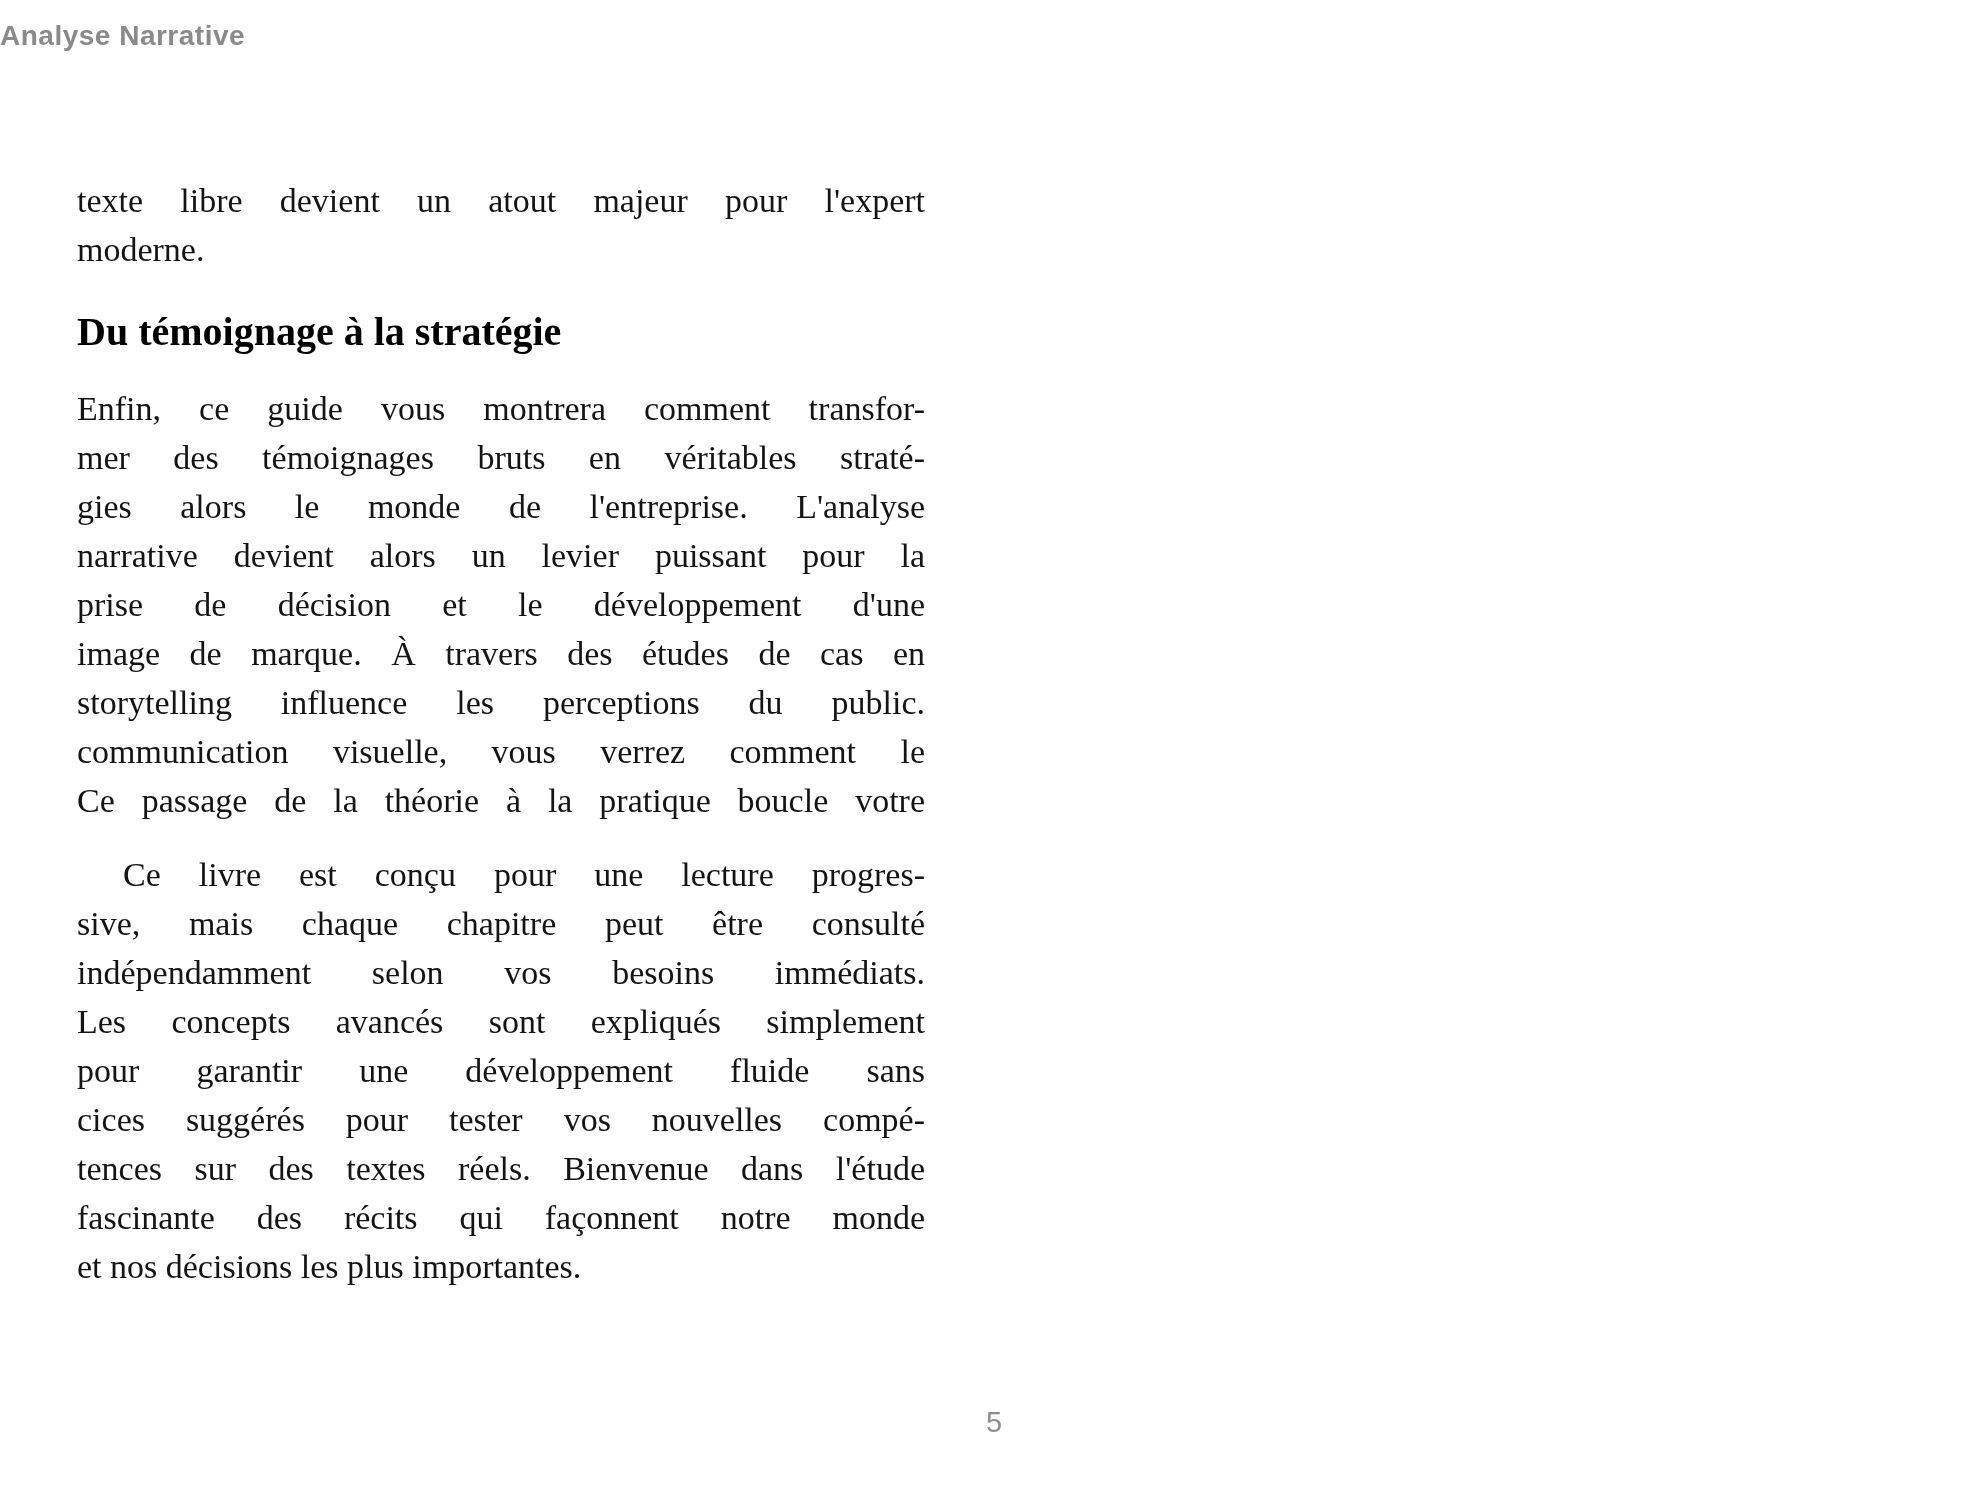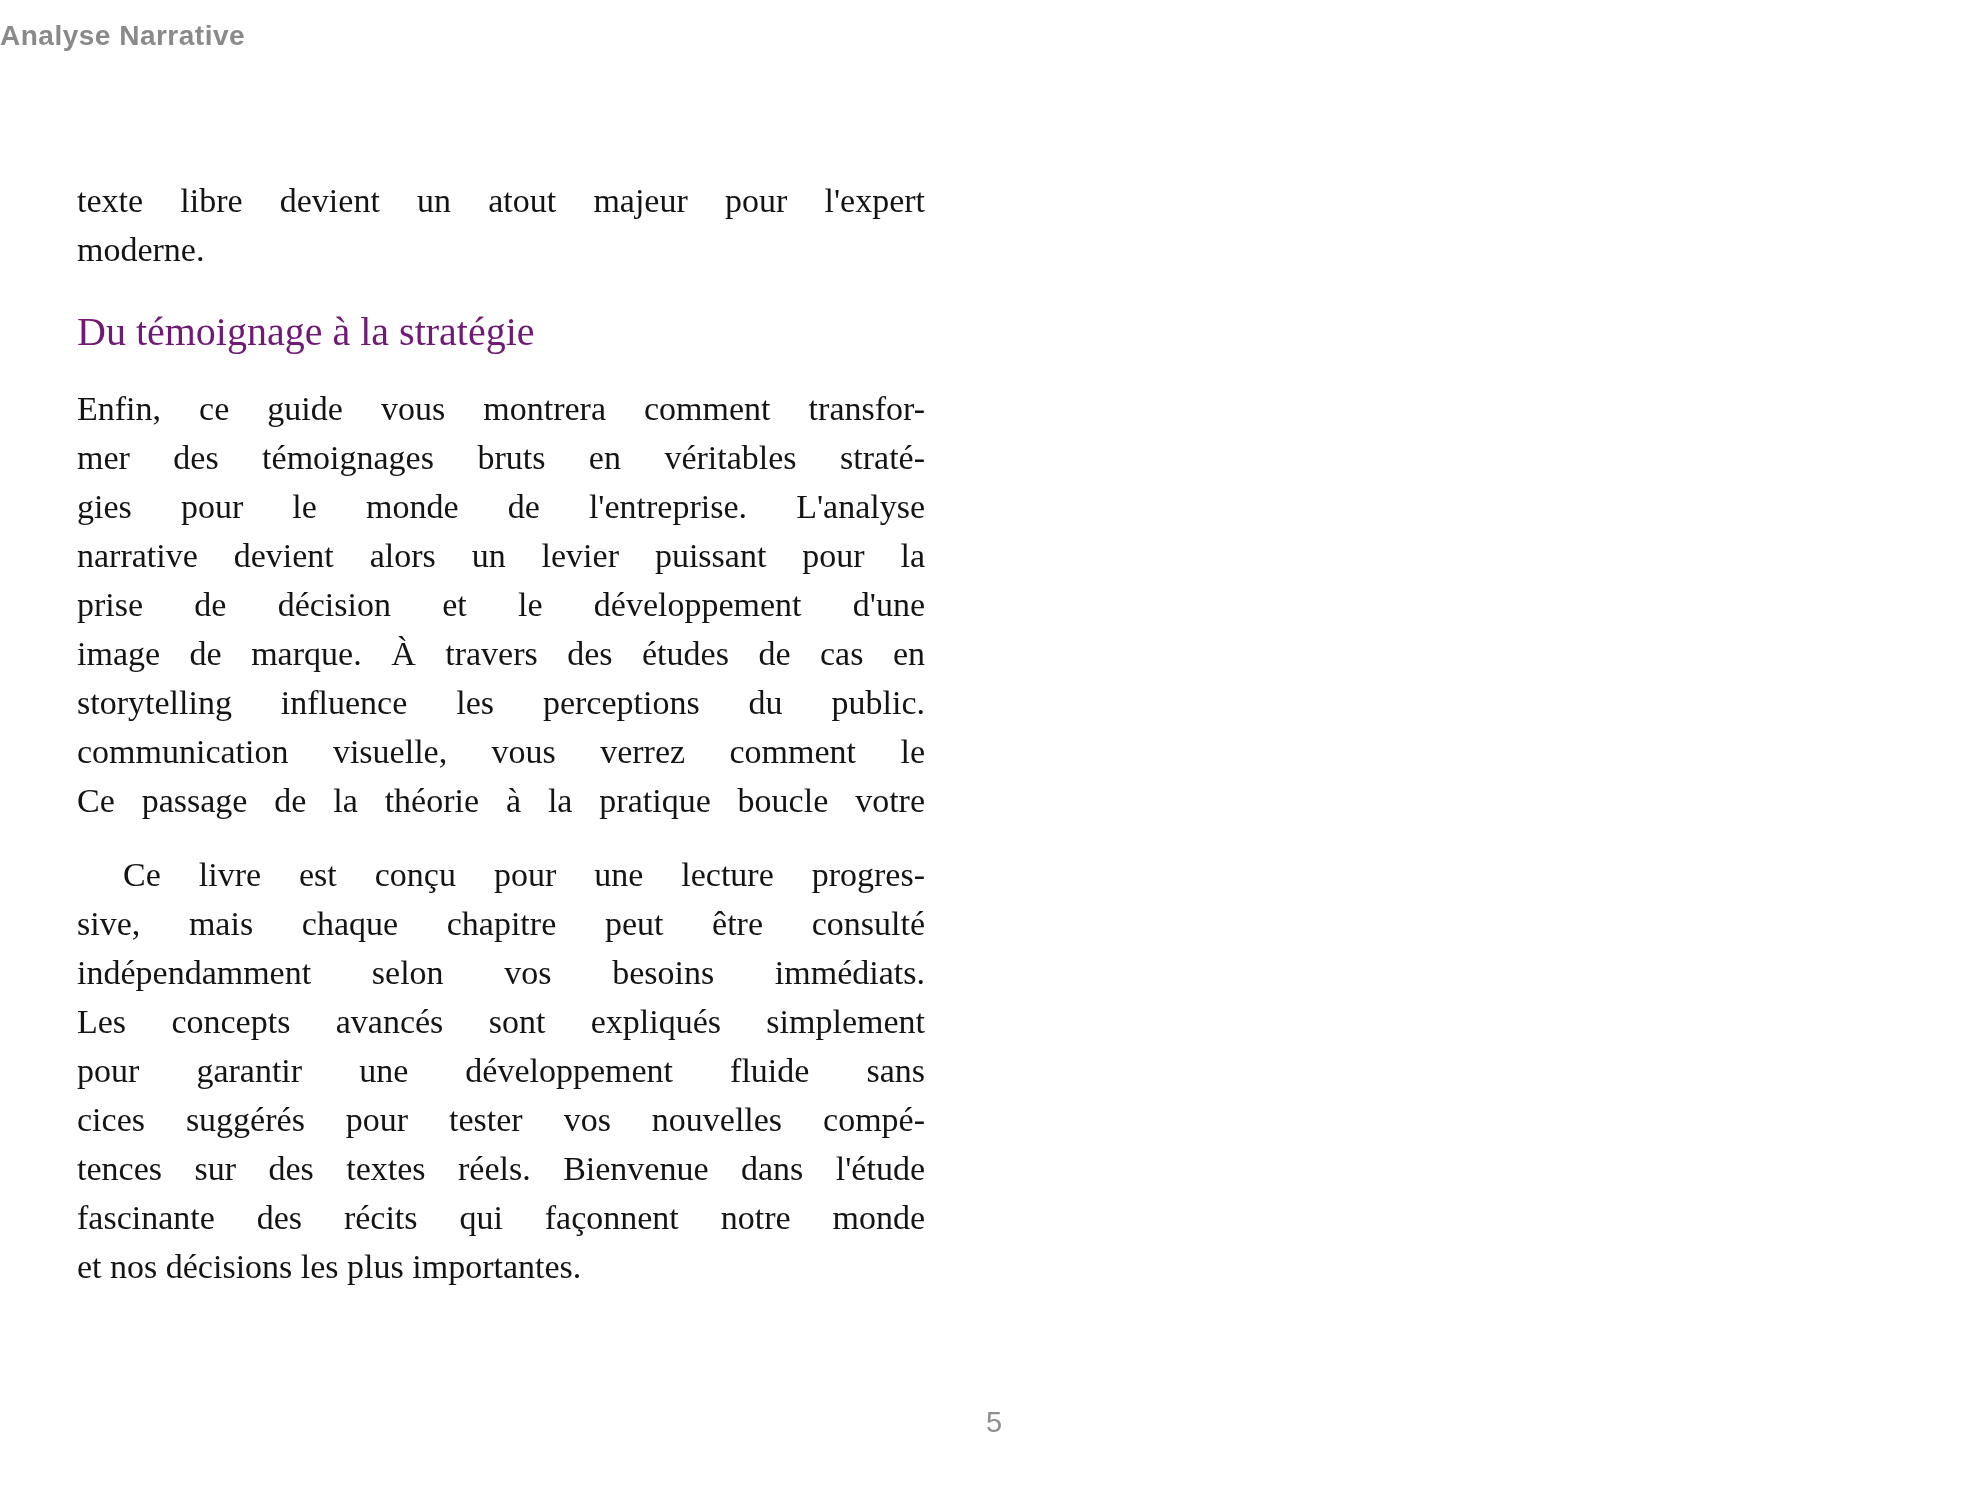--- a/index.html
+++ b/index.html
@@ -48,24 +48,24 @@
   }
   .line.last {
     text-align-last: left;
   }
   .line.indent {
     padding-left: 46px;
   }
   .section-heading {
     font-size: 40px;
     line-height: 50px;
-    font-weight: normal;
+    font-weight: bold;
     margin-top: 33px;
     margin-bottom: 27px;
-    color: #701a75;
+    color: #000000;
   }
   .para + .para {
     margin-top: 25px;
   }
   .page-number {
     position: absolute;
     top: 1406px;
     left: 0;
     width: 100%;
     text-align: center;
@@ -81,21 +81,21 @@
 
 <main class="text-column">
     <div class="para">
       <div class="line">texte libre devient un atout majeur pour l'expert</div>
       <div class="line last">moderne.</div>
     </div>
     <h2 class="section-heading">Du témoignage à la stratégie</h2>
     <div class="para">
       <div class="line">Enfin, ce guide vous montrera comment transfor-</div>
       <div class="line">mer des témoignages bruts en véritables straté-</div>
-      <div class="line">gies pour le monde de l'entreprise. L'analyse</div>
+      <div class="line">gies alors le monde de l'entreprise. L'analyse</div>
       <div class="line">narrative devient alors un levier puissant pour la</div>
       <div class="line">prise de décision et le développement d'une</div>
       <div class="line">image de marque. À travers des études de cas en</div>
       <div class="line">storytelling influence les perceptions du public.</div>
       <div class="line">communication visuelle, vous verrez comment le</div>
       <div class="line">Ce passage de la théorie à la pratique boucle votre</div>
     </div>
     <div class="para">
       <div class="line indent">Ce livre est conçu pour une lecture progres-</div>
       <div class="line">sive, mais chaque chapitre peut être consulté</div>

